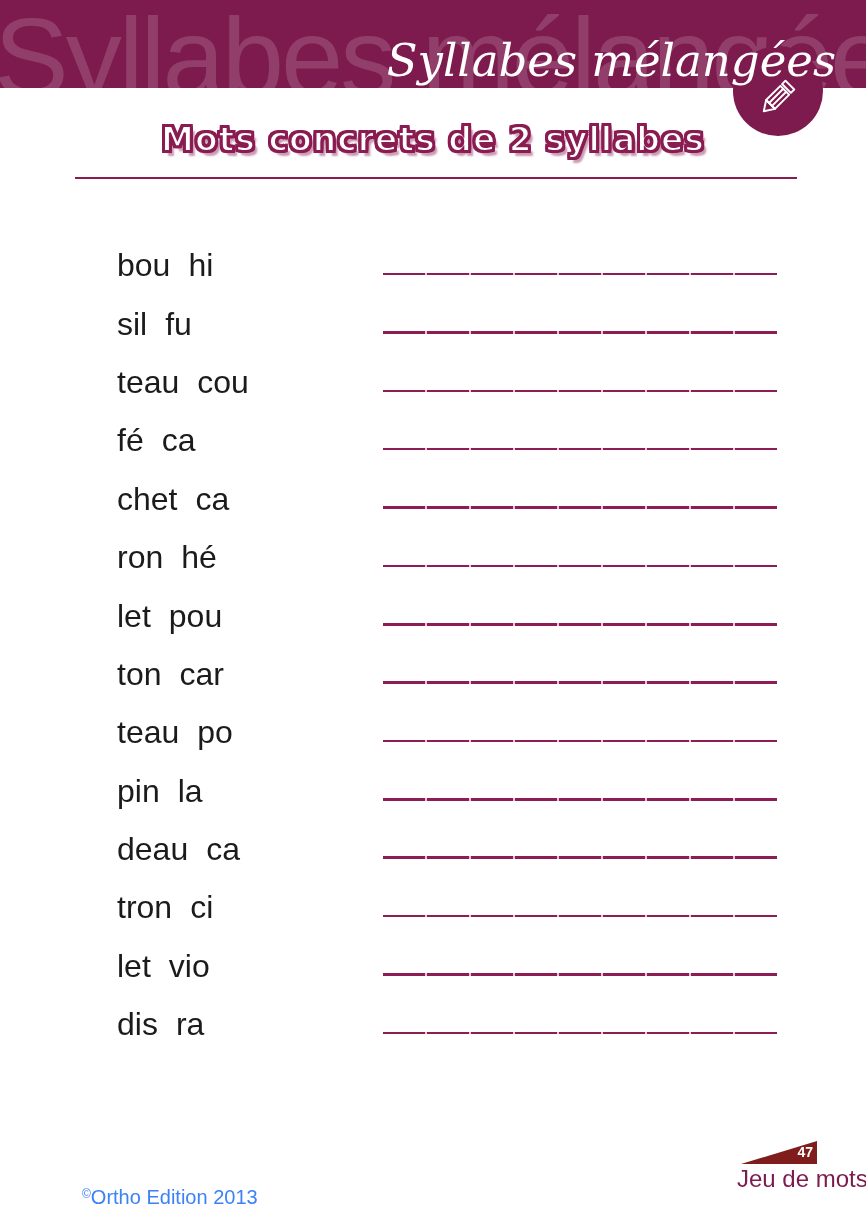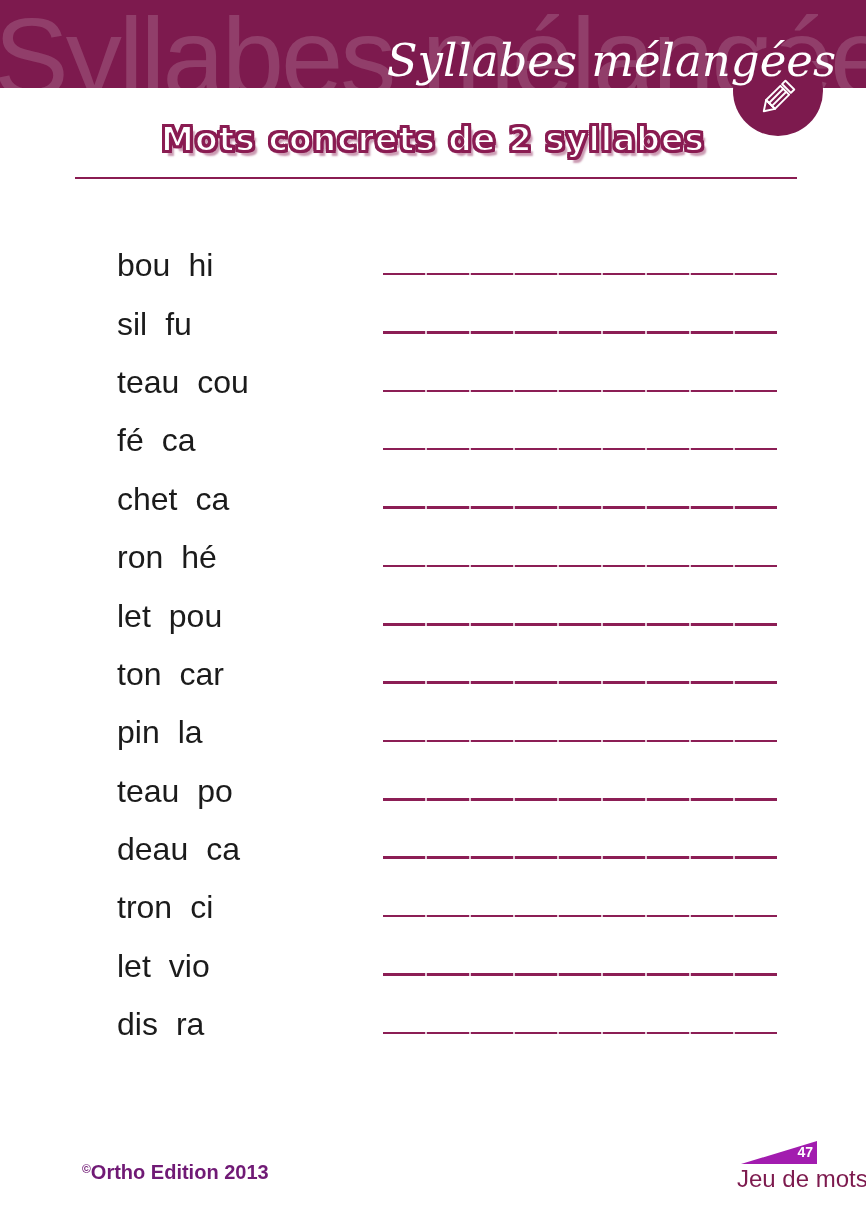--- a/index.html
+++ b/index.html
@@ -54,28 +54,28 @@
   }
   .syl2{margin-left:18px;}
   .answer-line{
     position:absolute;left:266px;bottom:8px;width:394px;height:2.5px;
     background:repeating-linear-gradient(90deg,
       #8C1E55 0px,#8C1E55 42px,
       rgba(140,30,85,0.25) 42px,rgba(140,30,85,0.25) 44px);
   }
   
   .copyright{
-    position:absolute;left:82px;top:1161px;
-    font-size:20px;color:#701a75;letter-spacing:0;font-weight:bold;
+    position:absolute;left:82px;top:1186px;
+    font-size:20px;color:#3b82f6;letter-spacing:0;
   }
   .copyright .csym{font-size:12px;vertical-align:6px;}
   .brand{position:absolute;left:737px;top:1141px;width:81px;text-align:center;}
   .triangle{
     position:relative;width:76px;height:23px;margin-left:4px;
-    background:#a21caf;
+    background:#7f1d1d;
     clip-path:polygon(0 100%,100% 0,100% 100%);
   }
   .page-number{
     position:absolute;right:4px;top:4px;
     font-size:14px;font-weight:bold;color:#ffffff;line-height:1;
   }
   .collection{
     margin-top:1px;font-size:24px;color:#7D1A4E;white-space:nowrap;
   }
 </style>
@@ -133,25 +133,25 @@
       </div>
       <div class="row">
         <span class="syllables"><span>let</span><span class="syl2">pou</span></span>
         <div class="answer-line"></div>
       </div>
       <div class="row">
         <span class="syllables"><span>ton</span><span class="syl2">car</span></span>
         <div class="answer-line"></div>
       </div>
       <div class="row">
-        <span class="syllables"><span>pin</span><span class="syl2">la</span></span>
+        <span class="syllables"><span>teau</span><span class="syl2">po</span></span>
         <div class="answer-line"></div>
       </div>
       <div class="row">
-        <span class="syllables"><span>teau</span><span class="syl2">po</span></span>
+        <span class="syllables"><span>pin</span><span class="syl2">la</span></span>
         <div class="answer-line"></div>
       </div>
       <div class="row">
         <span class="syllables"><span>deau</span><span class="syl2">ca</span></span>
         <div class="answer-line"></div>
       </div>
       <div class="row">
         <span class="syllables"><span>tron</span><span class="syl2">ci</span></span>
         <div class="answer-line"></div>
       </div>

